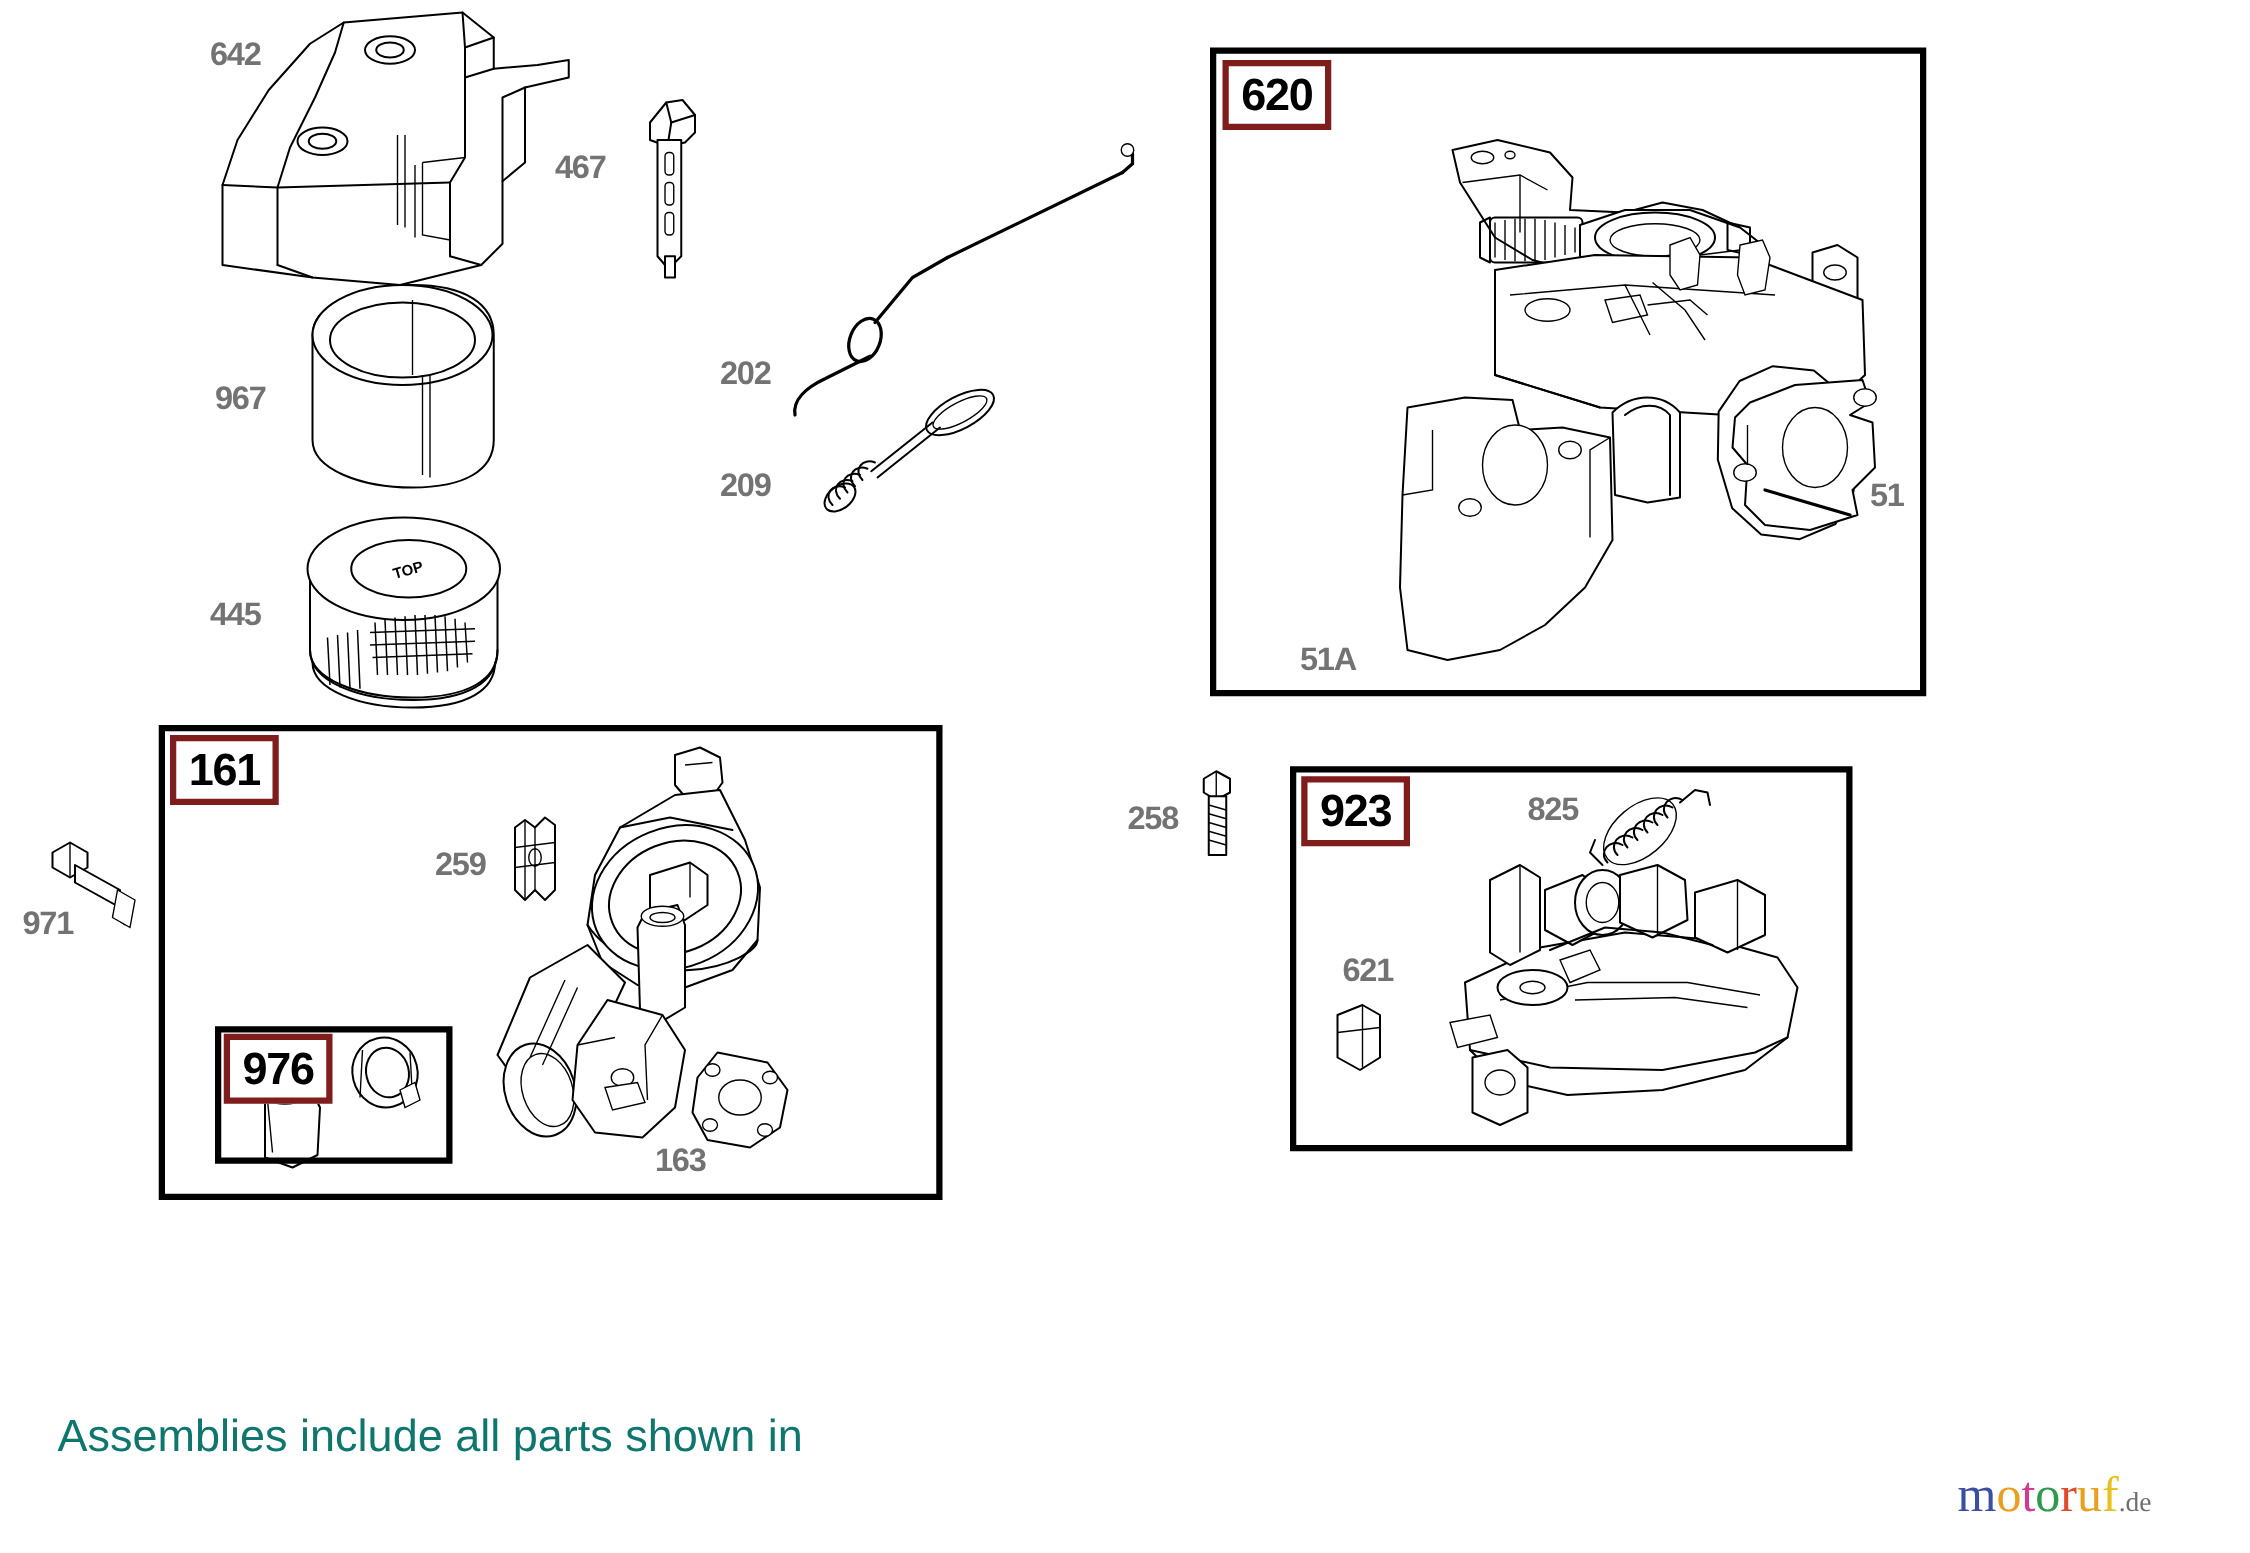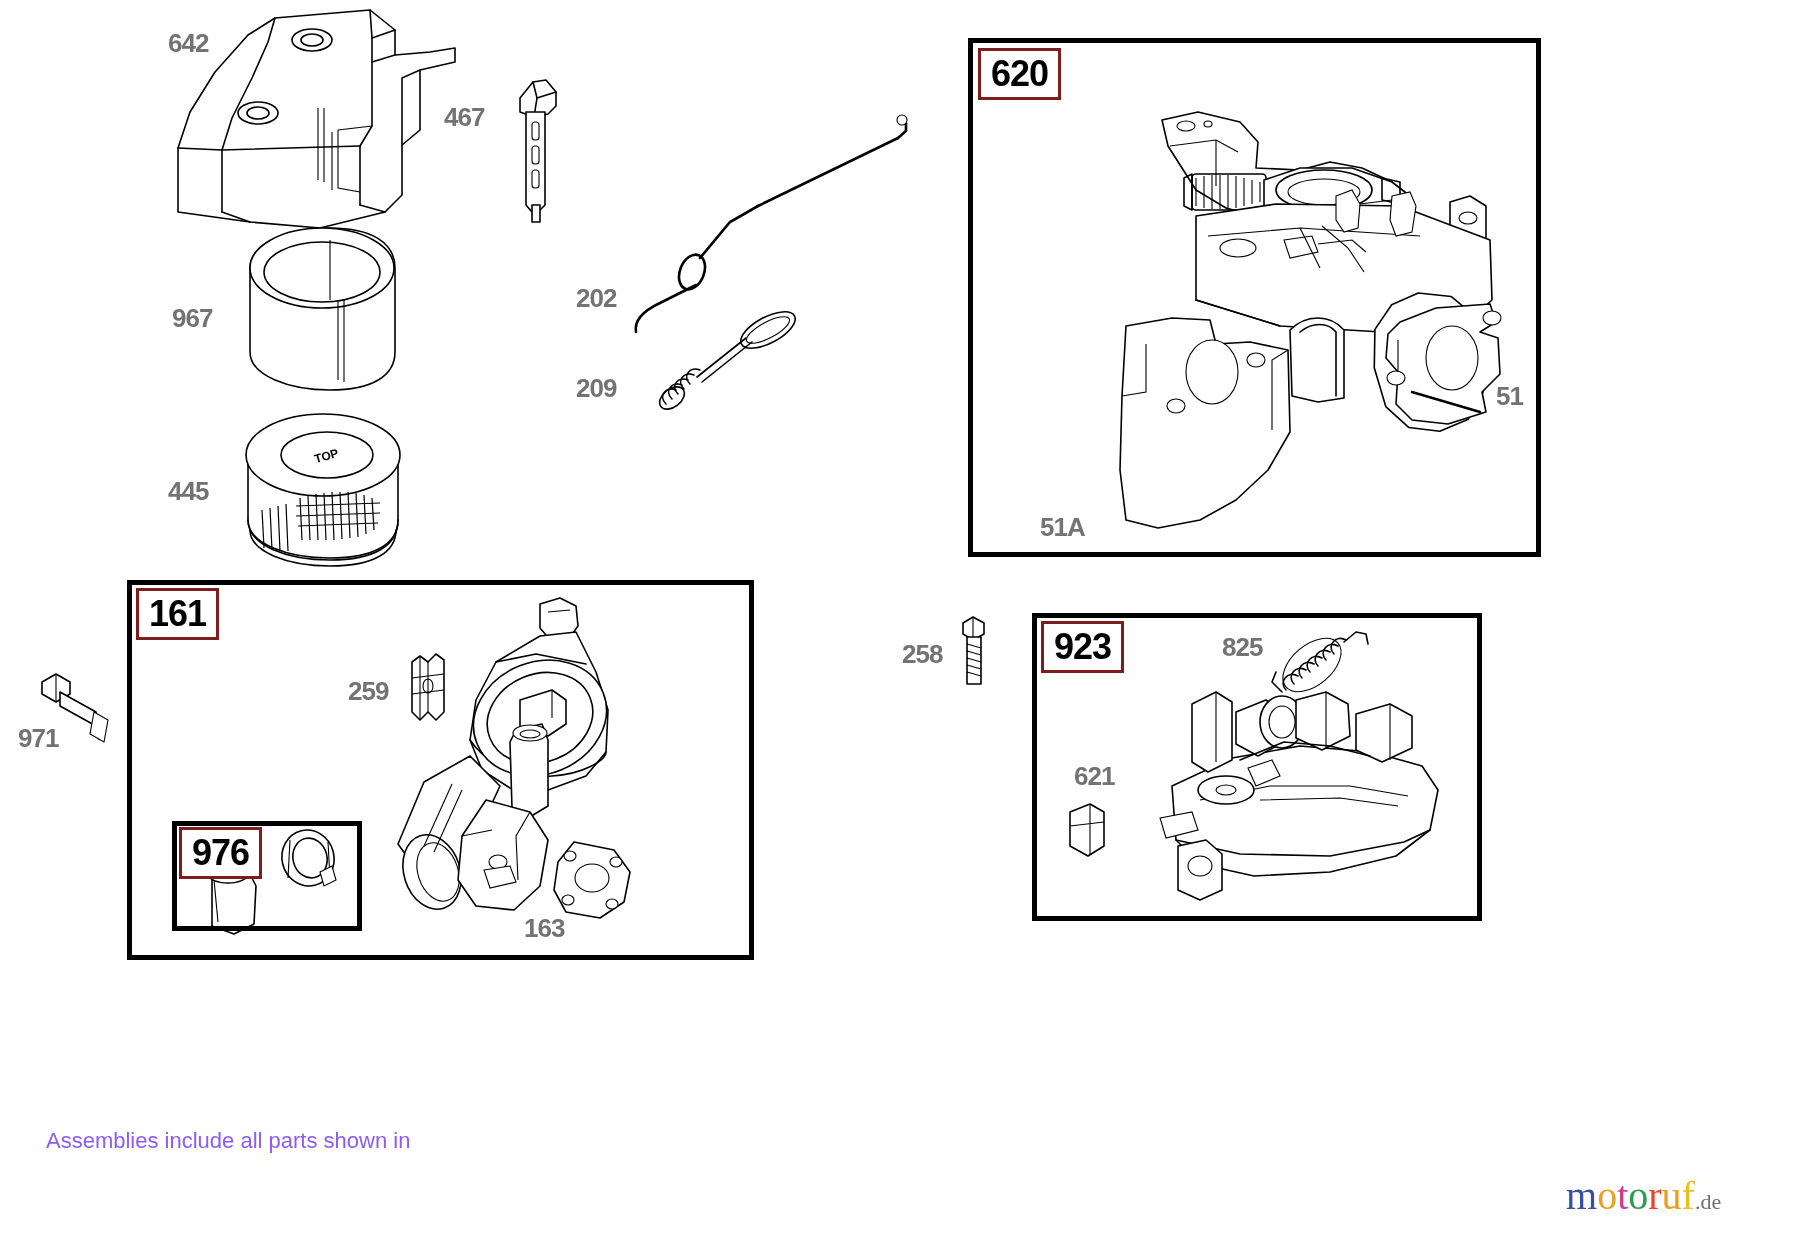--- a/index.html
+++ b/index.html
@@ -2,24 +2,24 @@
 <html><head>
 <meta charset="utf-8">
 <style>
   html,body{margin:0;padding:0;background:#ffffff;}
   body{width:1800px;height:1242px;position:relative;overflow:hidden;
        font-family:"Liberation Sans",sans-serif;color:#000;}
   #sheet{position:absolute;inset:0;}
   .lbl{position:absolute;font-weight:bold;font-size:26px;letter-spacing:-1px;
        line-height:1;white-space:nowrap;color:#737373;}
   .framebox{position:absolute;border:5px solid #000;background:transparent;}
-  .frametag{position:absolute;border:3px solid #7f1d1d;background:#fff;
+  .frametag{position:absolute;border:5px solid #7f1d1d;background:#fff;
             display:flex;align-items:center;justify-content:center;
             font-weight:bold;font-size:36px;letter-spacing:-1px;padding:2px 10px;}
-  .note{position:absolute;font-size:22px;line-height:1.16;color:#8b5cf6;}
+  .note{position:absolute;font-size:36px;line-height:1.16;color:#0f766e;}
   .wm{position:absolute;font-family:"Liberation Serif",serif;font-size:40px;
       font-weight:400;letter-spacing:0px;white-space:nowrap;}
   .wm .d{font-size:22px;color:#6f6f6f;}
   svg.art{position:absolute;left:0;top:0;width:1800px;height:1242px;
           pointer-events:none;}
   svg.art *{vector-effect:non-scaling-stroke;}
   .ln{fill:none;stroke:#000;stroke-width:1.6;stroke-linejoin:round;stroke-linecap:round;}
   .ln2{fill:none;stroke:#000;stroke-width:1.1;}
   .lnT{fill:none;stroke:#000;stroke-width:2.6;stroke-linecap:round;}
   .fillw{fill:#fff;stroke:#000;stroke-width:1.6;stroke-linejoin:round;}
@@ -360,21 +360,21 @@
   <div class="frametag" style="left:179px;top:827px;">
     <span>976</span>
   </div>
 
   <div class="framebox" style="left:1032px;top:613px;width:440px;height:298px;"></div>
   <div class="frametag" style="left:1041px;top:621px;">
     <span>923</span>
   </div>
 
   <div class="lbl" style="left:168px;top:30px;">642</div>
-  <div class="lbl" style="left:444px;top:104px;">467</div>
+  <div class="lbl" style="left:444px;top:120px;">467</div>
   <div class="lbl" style="left:172px;top:305px;">967</div>
   <div class="lbl" style="left:168px;top:478px;">445</div>
   <div class="lbl" style="left:576px;top:285px;">202</div>
   <div class="lbl" style="left:576px;top:375px;">209</div>
   <div class="lbl" style="left:1496px;top:383px;">51</div>
   <div class="lbl" style="left:1040px;top:514px;">51A</div>
   <div class="lbl" style="left:18px;top:725px;text-align:right;">971</div>
   <div class="lbl" style="left:348px;top:678px;">259</div>
   <div class="lbl" style="left:524px;top:915px;">163</div>
   <div class="lbl" style="left:902px;top:641px;">258</div>

